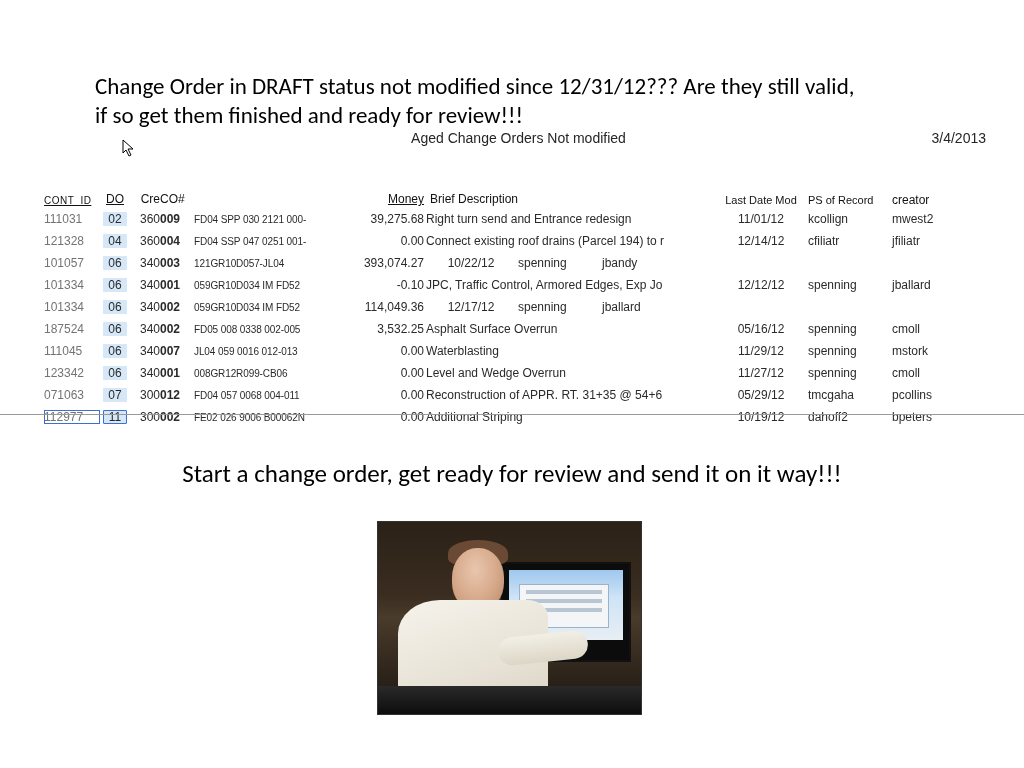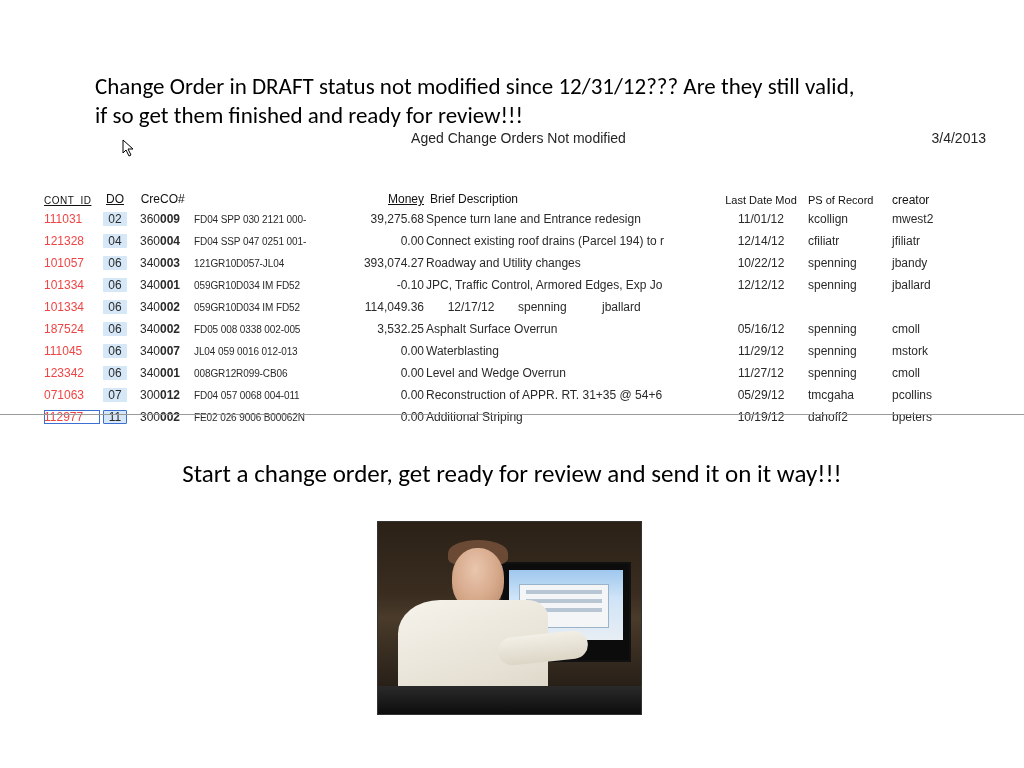--- a/index.html
+++ b/index.html
@@ -70,21 +70,21 @@
   .col-ref     { width: 150px; font-size: 10px; letter-spacing: -0.1px; }
   .col-money   { width: 80px; text-align: right; }
   .col-desc    { width: 290px; padding-left: 2px; white-space: nowrap; overflow: hidden; }
   .col-lastmod { width: 94px; text-align: center; }
   .col-ps      { width: 84px; text-align: left; }
   .col-creator { width: 80px; text-align: left; }
   .th { font-size: 12px; color: #111; }
   .th-u { text-decoration: underline; }
   .th-money { text-decoration: underline; text-align: right; }
   .th-creator-wrap { display:flex; flex-direction:column; align-items:flex-start; font-size:12px; line-height:1; }
-  .contid-a { color: #ef4444; text-decoration: none; }
+  .contid-a { color: #737373; text-decoration: none; }
   .do-cell {
     background: #d6e8f8;
     display: inline-block;
     width: 24px;
     text-align: center;
     border-radius: 1px;
   }
   .selected .col-contid {
     outline: 1px solid #3b6fd1;
     outline-offset: -1px;
@@ -199,21 +199,21 @@
   </div>
 
   <div id="tbody">
       <div class="trow">
         <div class="col-contid"><a href="#" class="contid-a">111031</a></div>
         <div class="col-do"><span class="do-cell">02</span></div>
         <div class="col-cre">360</div>
         <div class="col-co">009</div>
         <div class="col-ref">FD04 SPP 030 2121 000-</div>
         <div class="col-money">39,275.68</div>
-        <div class="col-desc">Spence turn lane and Entrance redesign</div>
+        <div class="col-desc">Right turn send and Entrance redesign</div>
         <div class="col-lastmod">11/01/12</div>
         <div class="col-ps">kcollign</div>
         <div class="col-creator">mwest2</div>
       </div>
       <div class="trow">
         <div class="col-contid"><a href="#" class="contid-a">121328</a></div>
         <div class="col-do"><span class="do-cell">04</span></div>
         <div class="col-cre">360</div>
         <div class="col-co">004</div>
         <div class="col-ref">FD04 SSP 047 0251 001-</div>
@@ -223,21 +223,20 @@
         <div class="col-ps">cfiliatr</div>
         <div class="col-creator">jfiliatr</div>
       </div>
       <div class="trow">
         <div class="col-contid"><a href="#" class="contid-a">101057</a></div>
         <div class="col-do"><span class="do-cell">06</span></div>
         <div class="col-cre">340</div>
         <div class="col-co">003</div>
         <div class="col-ref">121GR10D057-JL04</div>
         <div class="col-money">393,074.27</div>
-        <div class="col-desc">Roadway and Utility changes</div>
         <div class="col-lastmod">10/22/12</div>
         <div class="col-ps">spenning</div>
         <div class="col-creator">jbandy</div>
       </div>
       <div class="trow">
         <div class="col-contid"><a href="#" class="contid-a">101334</a></div>
         <div class="col-do"><span class="do-cell">06</span></div>
         <div class="col-cre">340</div>
         <div class="col-co">001</div>
         <div class="col-ref">059GR10D034 IM FD52</div>

